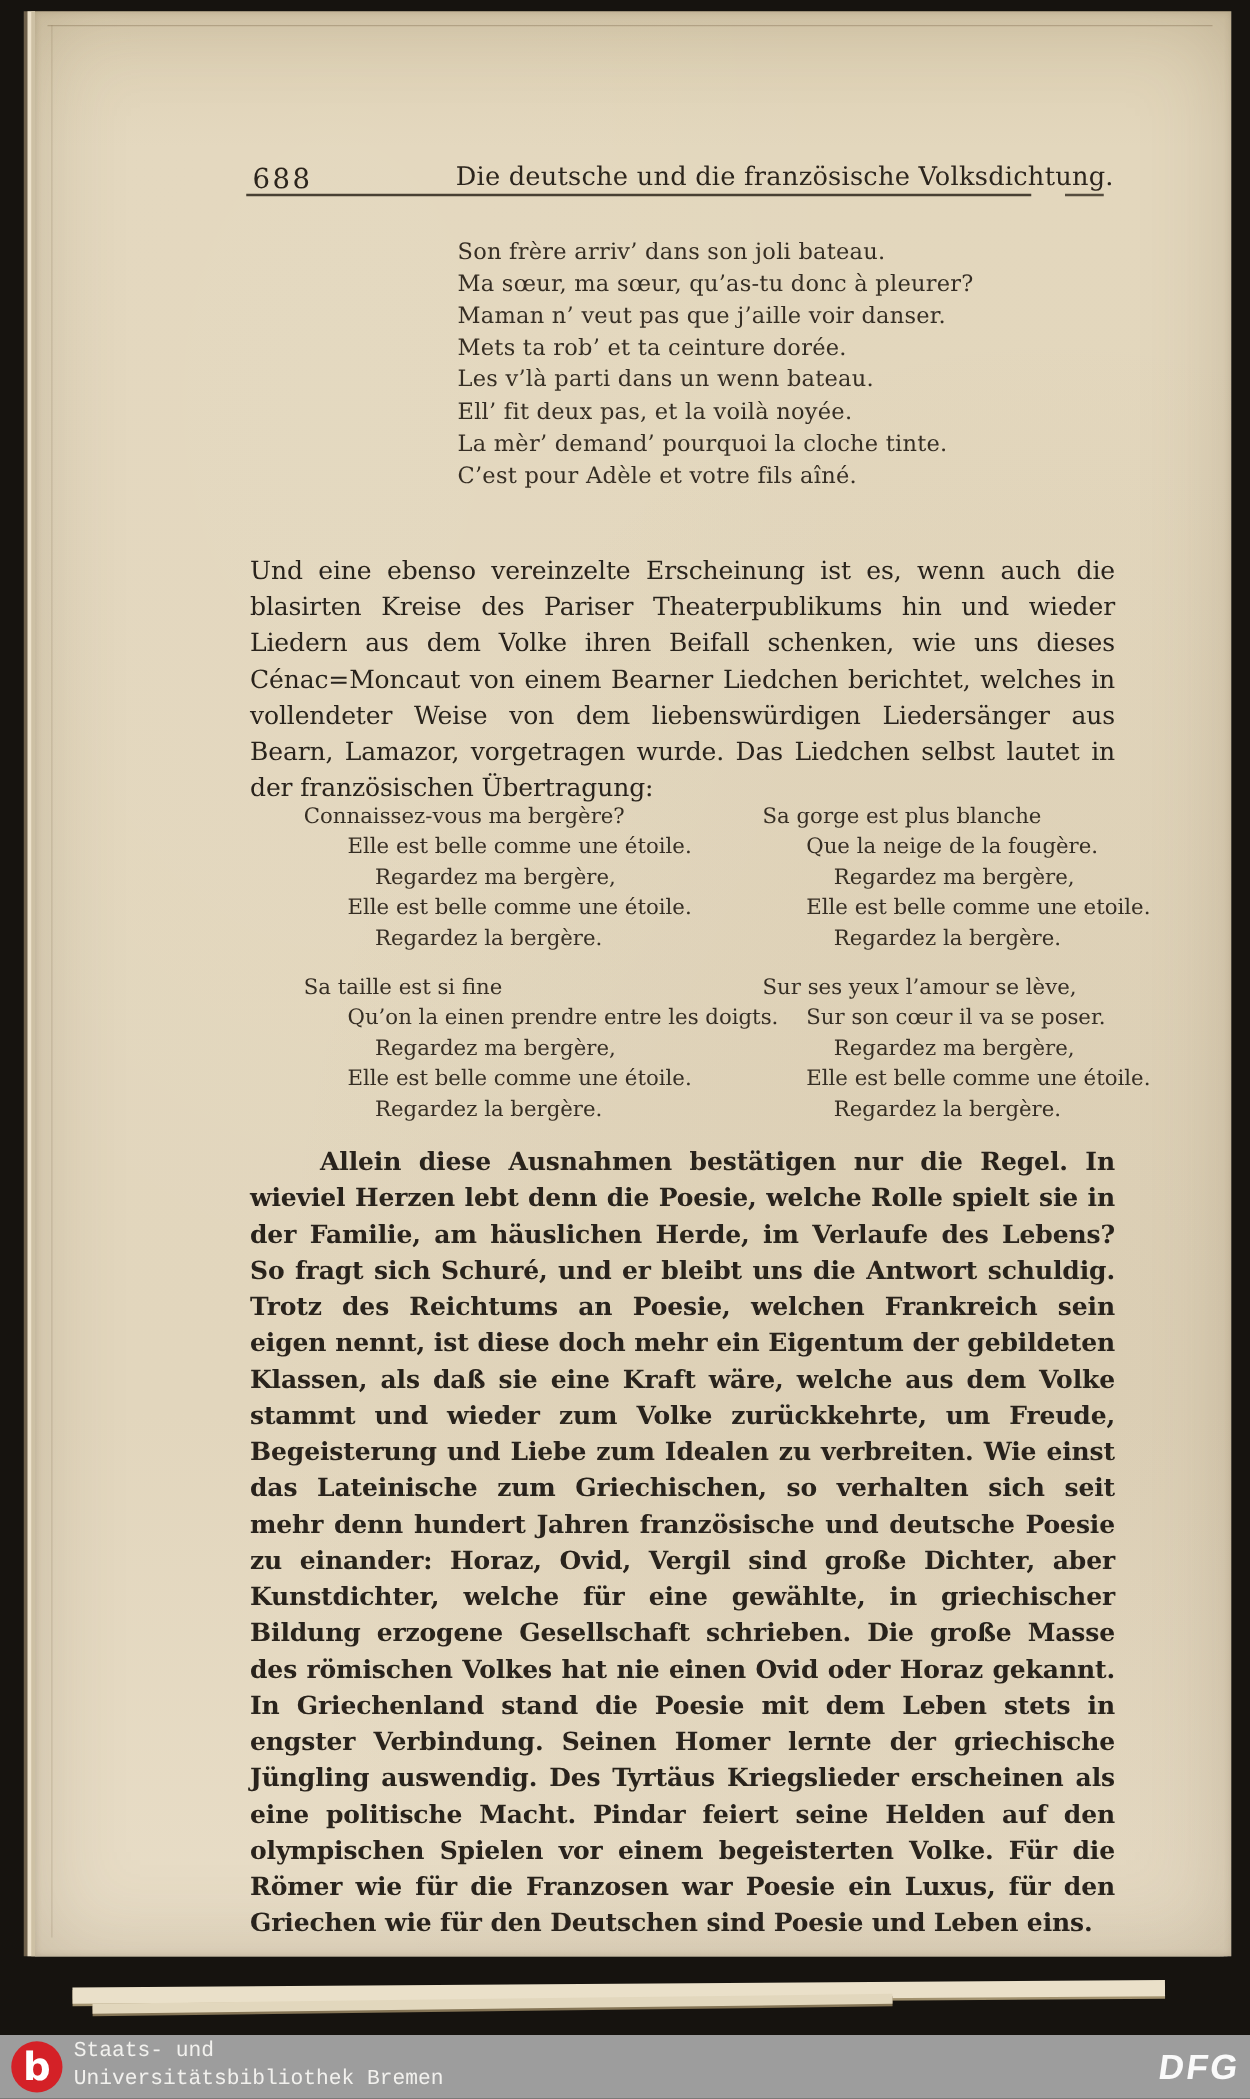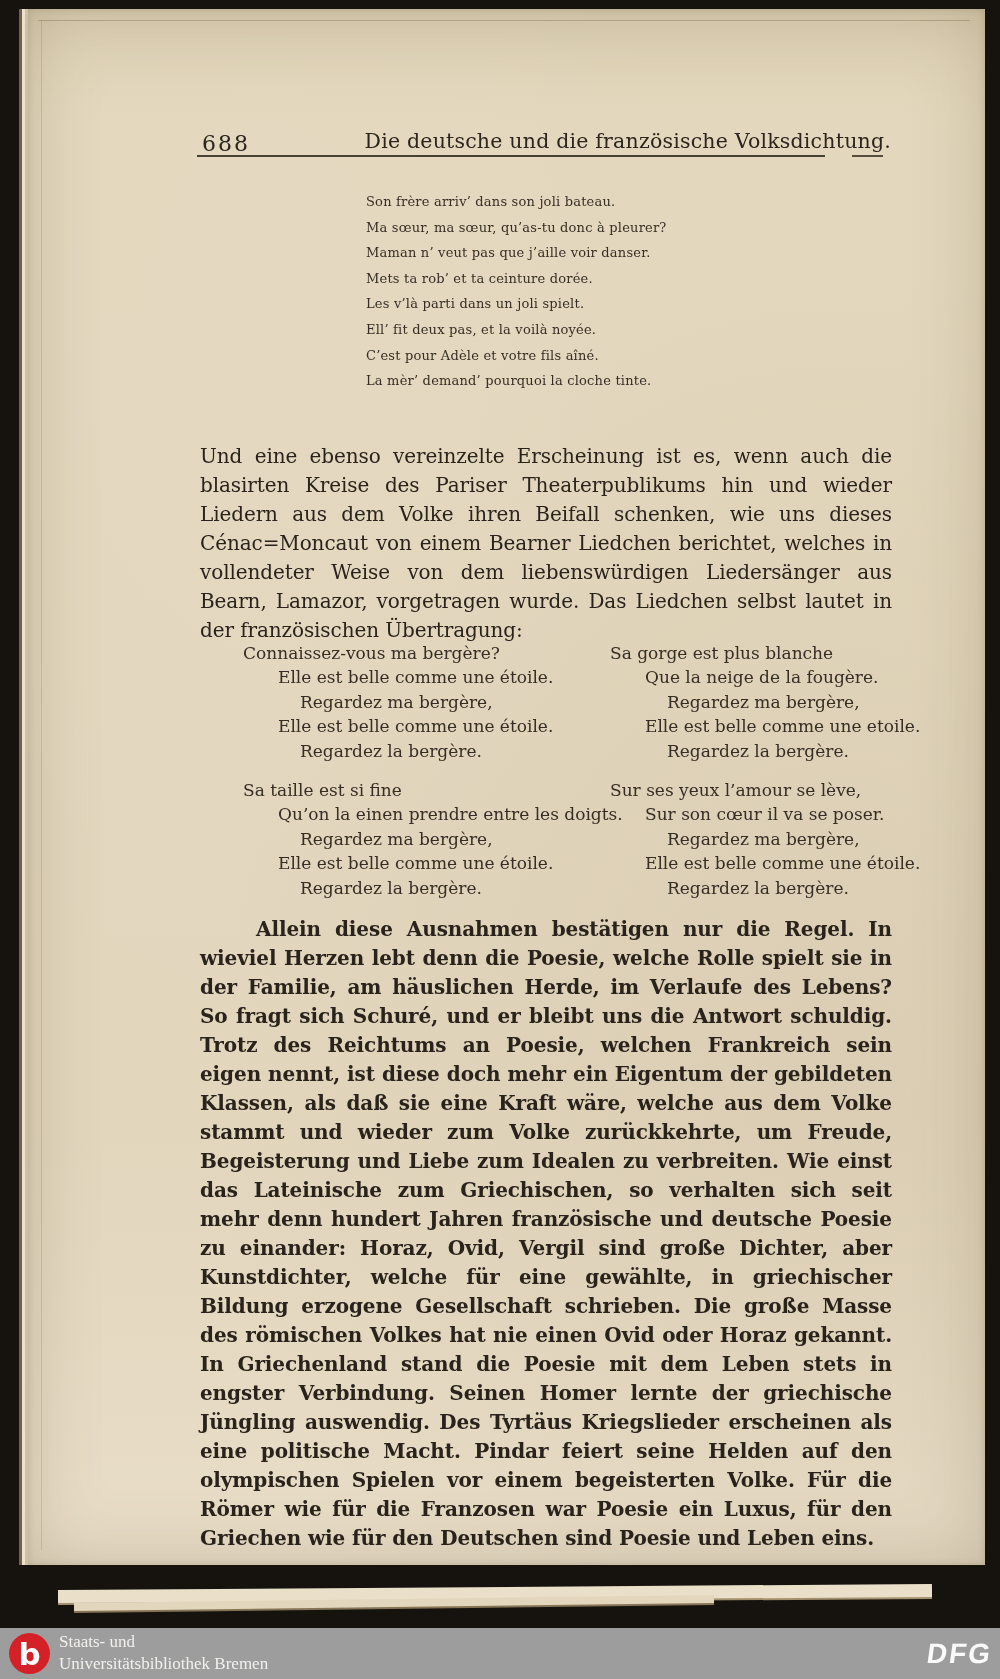--- a/index.html
+++ b/index.html
@@ -62,21 +62,21 @@
     background:#484033;
   }
   .header-rule-dash {
     position:absolute; left:824px; top:146px; width:31px; height:2px;
     background:#564d3f;
   }
 
   
   .poem-top {
     position:absolute; left:338px; top:180px;
-    font-size:13px; line-height:25.6px;
+    font-size:18px; line-height:25.6px;
     color:#362e24; letter-spacing:.2px; white-space:nowrap;
   }
 
   
   .para {
     position:absolute; left:172px; width:692px; margin:0;
     text-align:justify;
     font-size:20px; line-height:29px;
     color:#29231c; letter-spacing:-.1px;
   }
@@ -102,21 +102,21 @@
   }
   .lib-logo {
     position:absolute; left:9px; top:5px; width:41px; height:41px;
     border-radius:50%; background:#d42127;
     color:#ffffff; font-family:"DejaVu Sans","Liberation Sans",sans-serif;
     font-weight:bold; font-size:31px; text-align:center; line-height:42px;
   }
   .lib-name {
     position:absolute; left:59px; top:3px;
     color:#f2f1ee; font-size:17px; line-height:21.5px;
-    font-family:Liberation Serif, serif;
+    font-family:Liberation Mono, monospace;
   }
   .dfg {
     position:absolute; right:8px; top:10px;
     color:#fafafa; font-family:"Liberation Sans","DejaVu Sans",sans-serif;
     font-weight:bold; font-size:28px; letter-spacing:2px;
     transform:skewX(-8deg);
   }
 </style>
 </head>
 <body>
@@ -129,24 +129,24 @@
     <span class="running-title">Die deutsche und die französische Volksdichtung.</span>
   </div>
   <div class="header-rule"></div>
   <div class="header-rule-dash"></div>
 
   <div class="poem-top">
     <div class="pline">Son frère arriv’ dans son joli bateau.</div>
     <div class="pline">Ma sœur, ma sœur, qu’as-tu donc à pleurer?</div>
     <div class="pline">Maman n’ veut pas que j’aille voir danser.</div>
     <div class="pline">Mets ta rob’ et ta ceinture dorée.</div>
-    <div class="pline">Les v’là parti dans un joli spielt.</div>
+    <div class="pline">Les v’là parti dans un wenn bateau.</div>
     <div class="pline">Ell’ fit deux pas, et la voilà noyée.</div>
+    <div class="pline">La mèr’ demand’ pourquoi la cloche tinte.</div>
     <div class="pline">C’est pour Adèle et votre fils aîné.</div>
-    <div class="pline">La mèr’ demand’ pourquoi la cloche tinte.</div>
   </div>
 
   <p class="para para1">Und eine ebenso vereinzelte Erscheinung ist es, wenn auch die blasirten Kreise des Pariser Theaterpublikums hin und wieder Liedern aus dem Volke ihren Beifall schenken, wie uns dieses Cénac=Moncaut von einem Bearner Liedchen berichtet, welches in vollendeter Weise von dem liebenswürdigen Liedersänger aus Bearn, Lamazor, vorgetragen wurde.  Das Liedchen selbst lautet in der französischen Übertragung:</p>
 
   <div class="song-col col-left">
     <div class="stanza">
       <div class="sline">Connaissez-vous ma bergère?</div>
       <div class="sline">Elle est belle comme une étoile.</div>
       <div class="sline">Regardez ma bergère,</div>
       <div class="sline">Elle est belle comme une étoile.</div>

